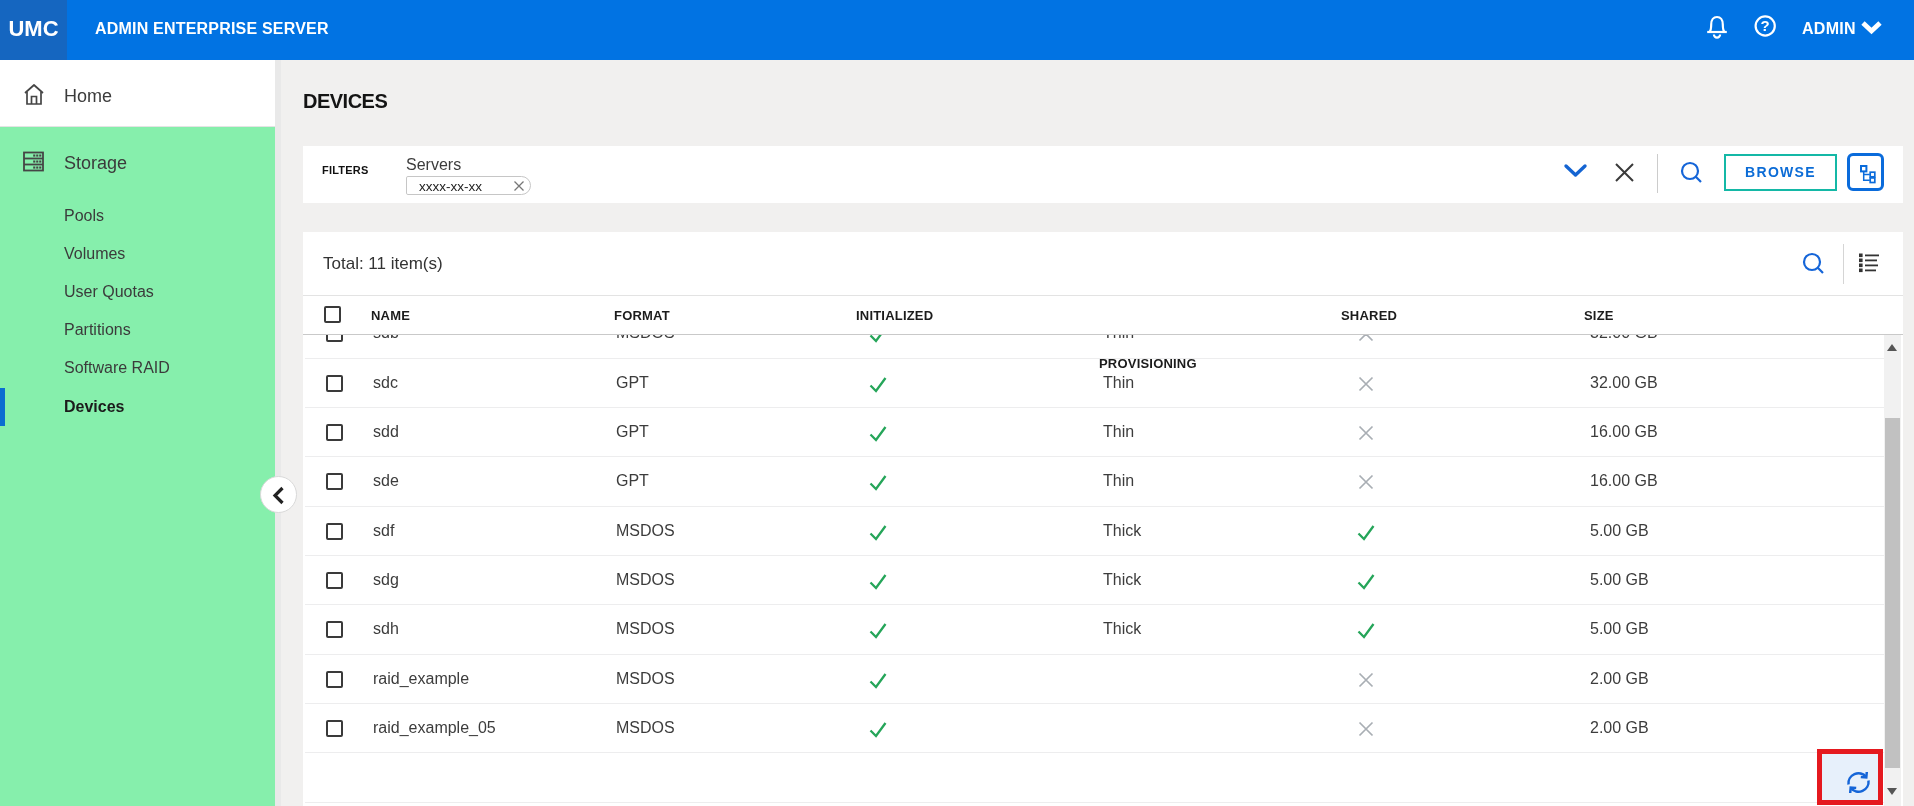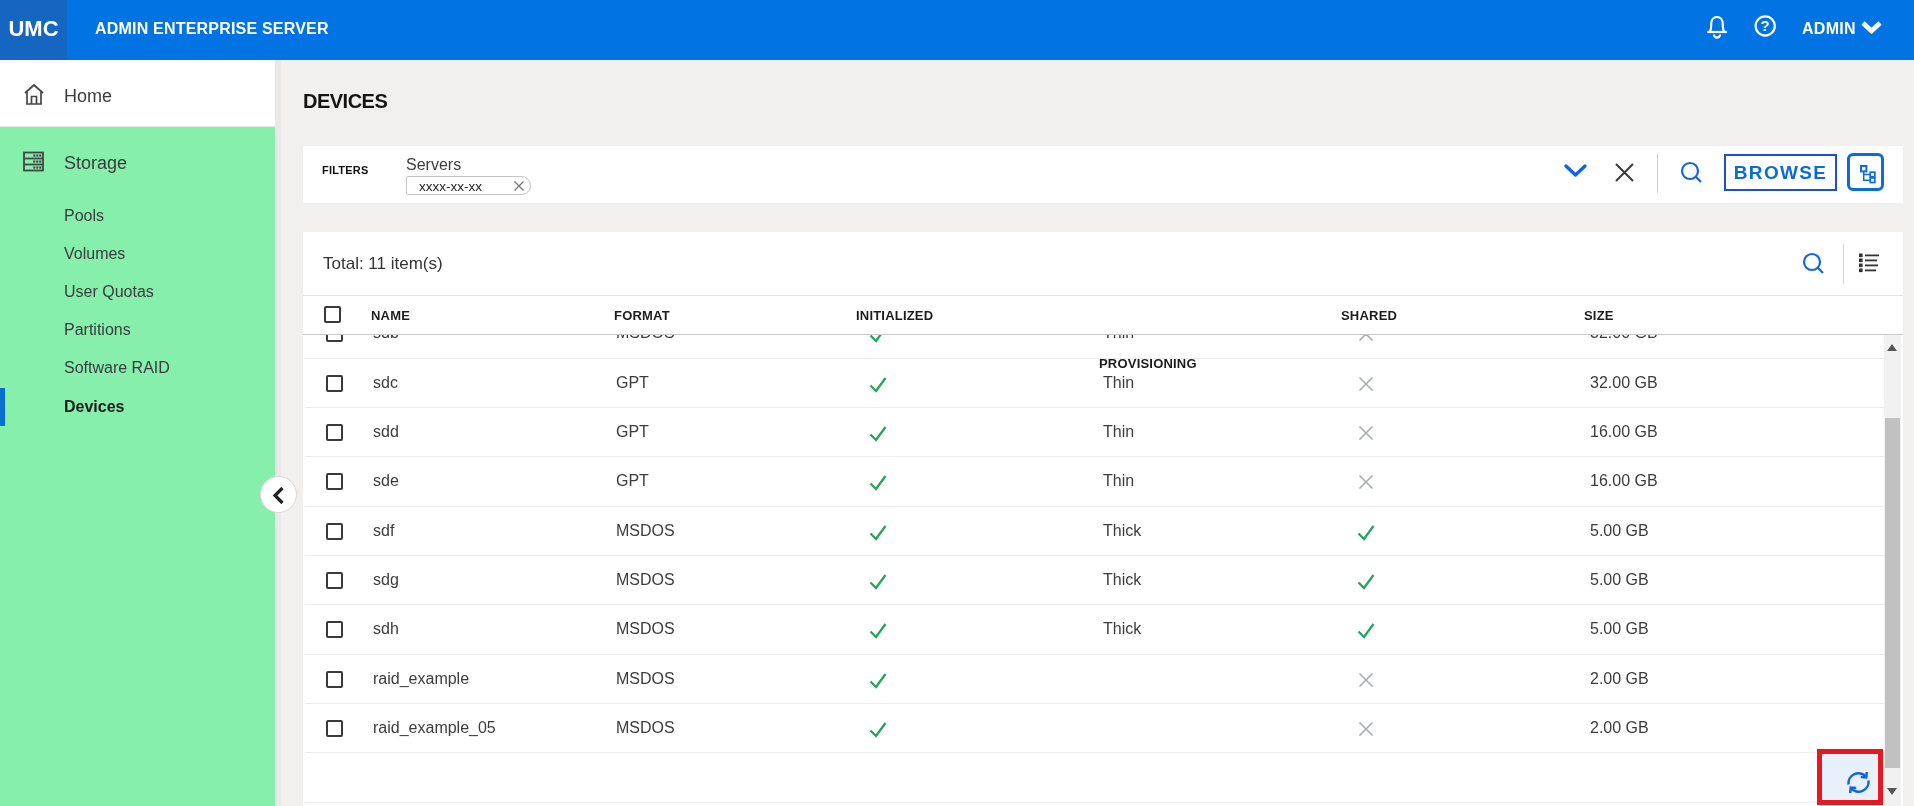--- a/index.html
+++ b/index.html
@@ -34,21 +34,21 @@
 
 #filtercard { position:absolute; left:303px; top:146px; width:1600px; height:57px; background:#fff; }
 #filterslbl { position:absolute; left:19px; top:18px; font-size:11px; font-weight:bold;
   color:#111; letter-spacing:0.2px; }
 #serverslbl { position:absolute; left:103px; top:10px; font-size:16px; color:#3c3c3c; }
 #chip { position:absolute; left:103px; top:30px; width:125px; height:19px;
   border:1px solid #c6c6c6; border-radius:2px 10px 10px 2px; font-size:13.5px; color:#1d1d1d; }
 #chip span.t { position:absolute; left:12px; top:2px; }
 #fdivider { position:absolute; left:1354px; top:8px; width:1px; height:39px; background:#cccccc; }
 #browsebtn { position:absolute; left:1421px; top:8px; width:113px; height:37px;
-  border:2px solid #1d4ed8; color:#0c6cd6; font-weight:bold; font-size:19px;
+  border:2px solid #14b8a6; color:#0c6cd6; font-weight:bold; font-size:14px;
   letter-spacing:1.3px; text-align:center; line-height:33px; background:#fff; }
 #treebtn { position:absolute; left:1544px; top:7px; width:37px; height:38px;
   border:3px solid #0a6bdb; border-radius:6px; background:#fff; }
 
 
 #tablecard { position:absolute; left:303px; top:232px; width:1600px; height:574px; background:#fff; }
 #totalbar { position:absolute; left:0; top:0; width:1600px; height:64px; border-bottom:1px solid #e3e3e3; }
 #totaltxt { position:absolute; left:20px; top:22px; font-size:17px; color:#333; }
 #tdivider { position:absolute; left:1540px; top:12px; width:1px; height:40px; background:#d5d5d5; }
 #headrow { position:absolute; left:0; top:64px; width:1600px; height:39px; border-bottom:1px solid #c9c9c9; background:#fff; z-index:3; }

